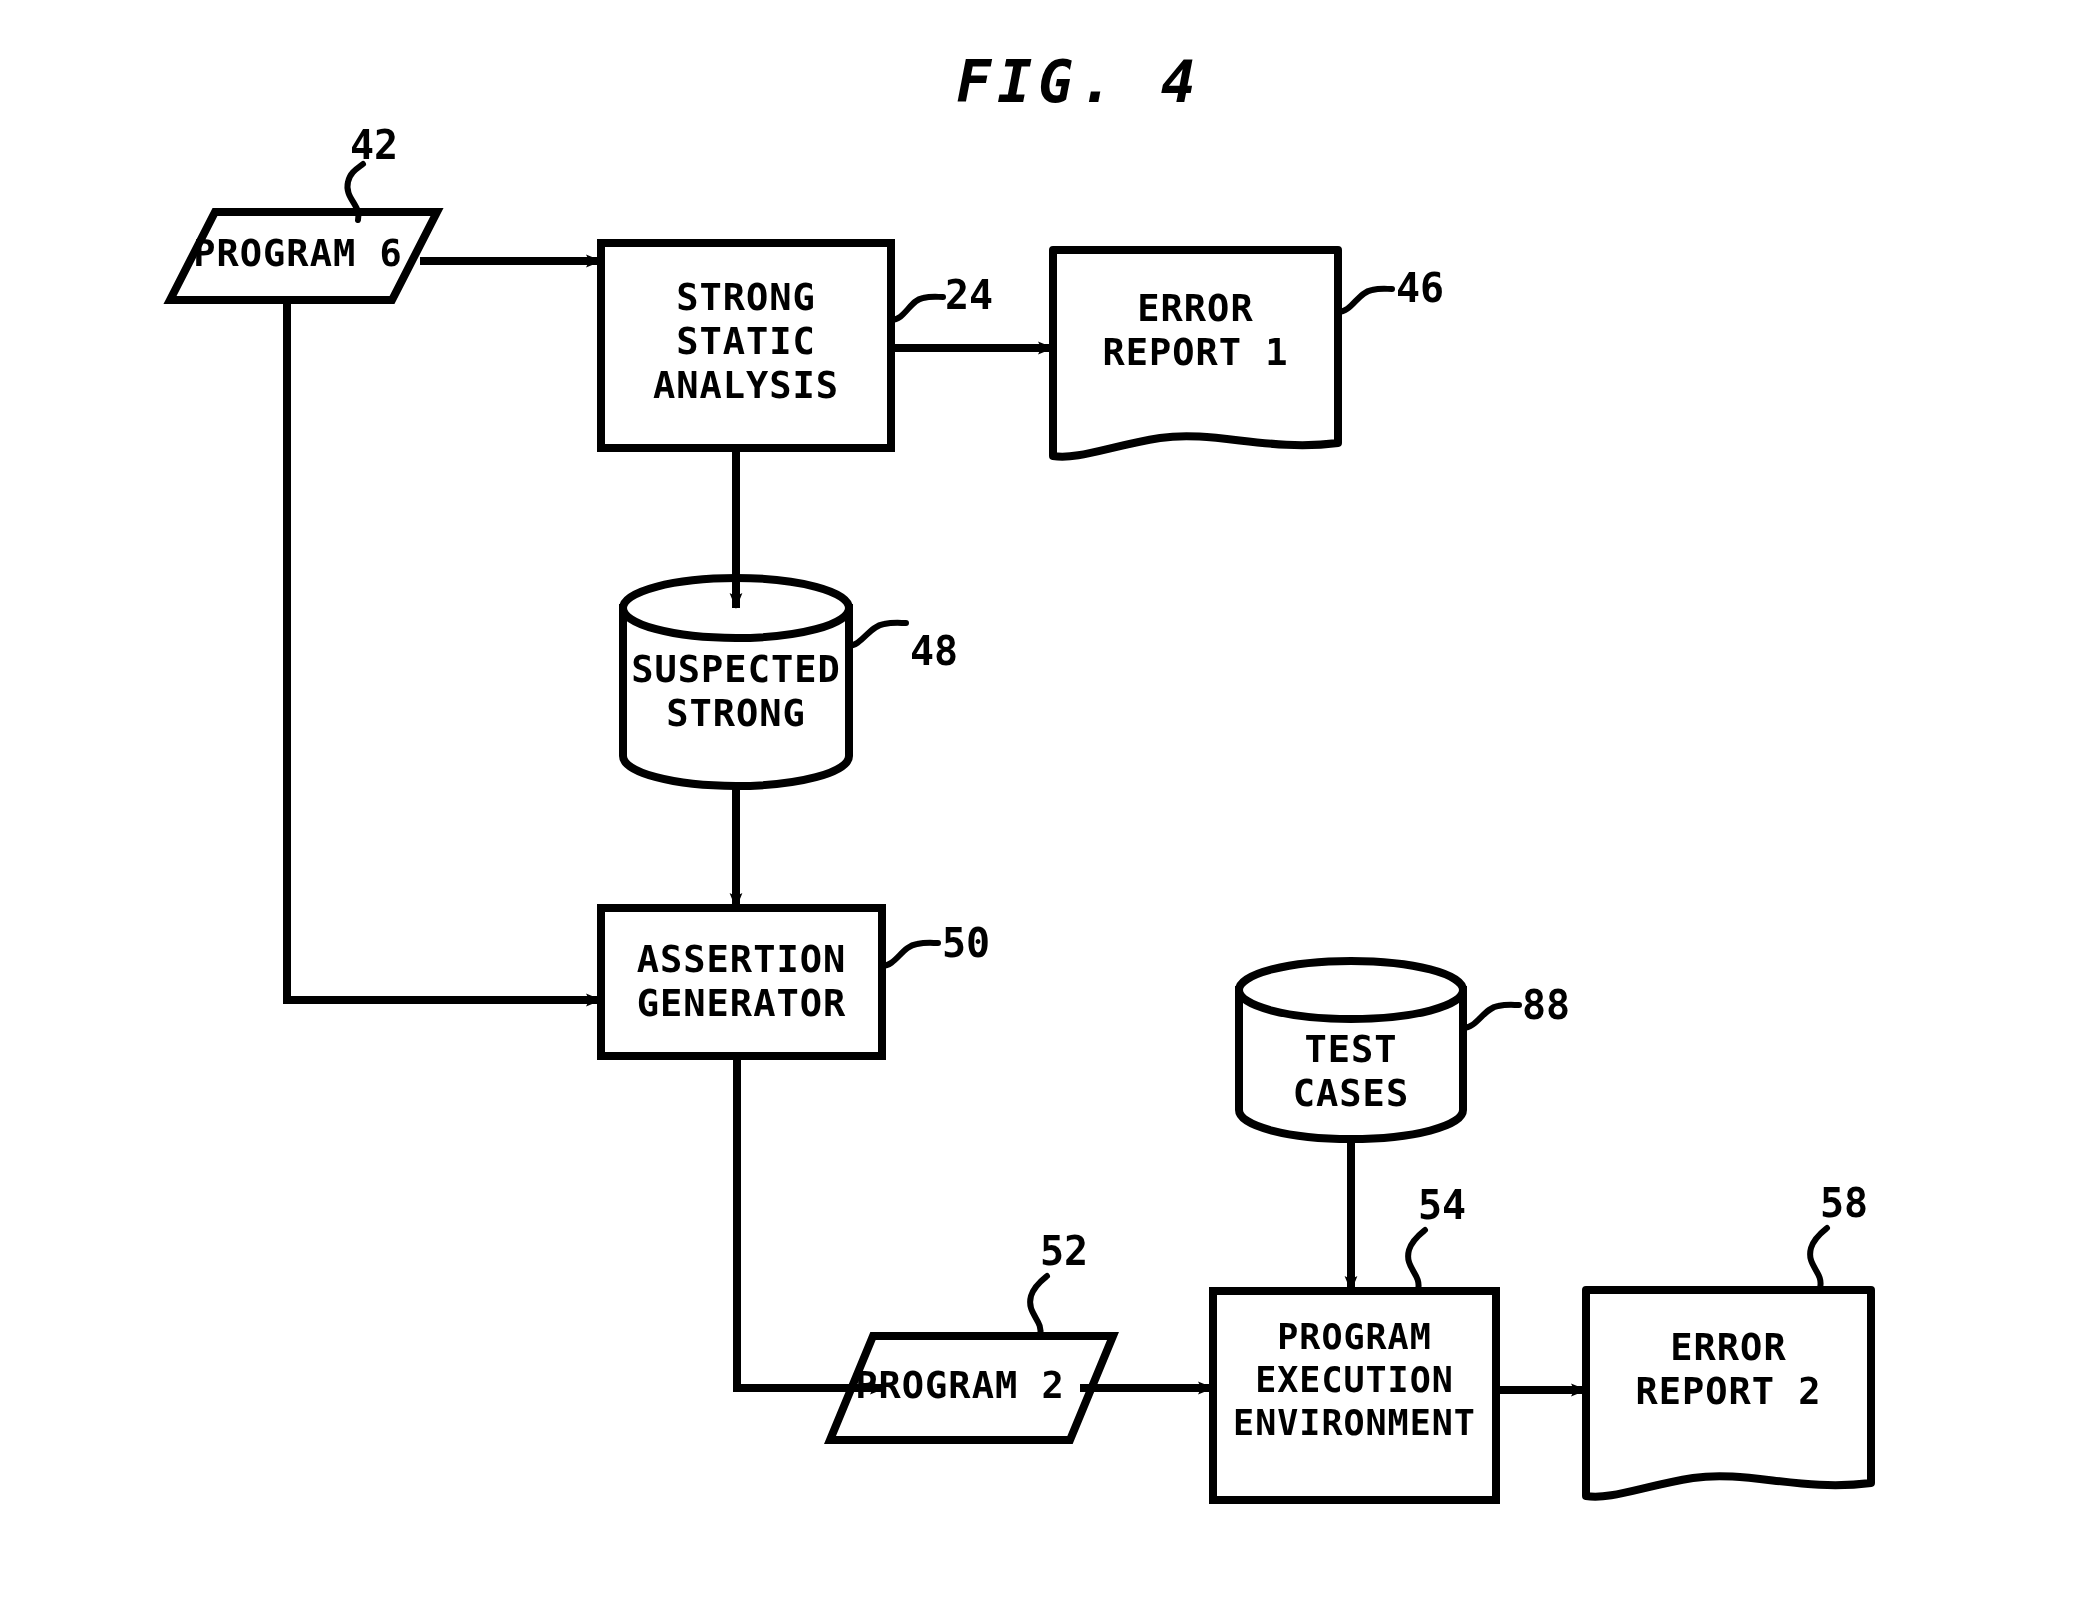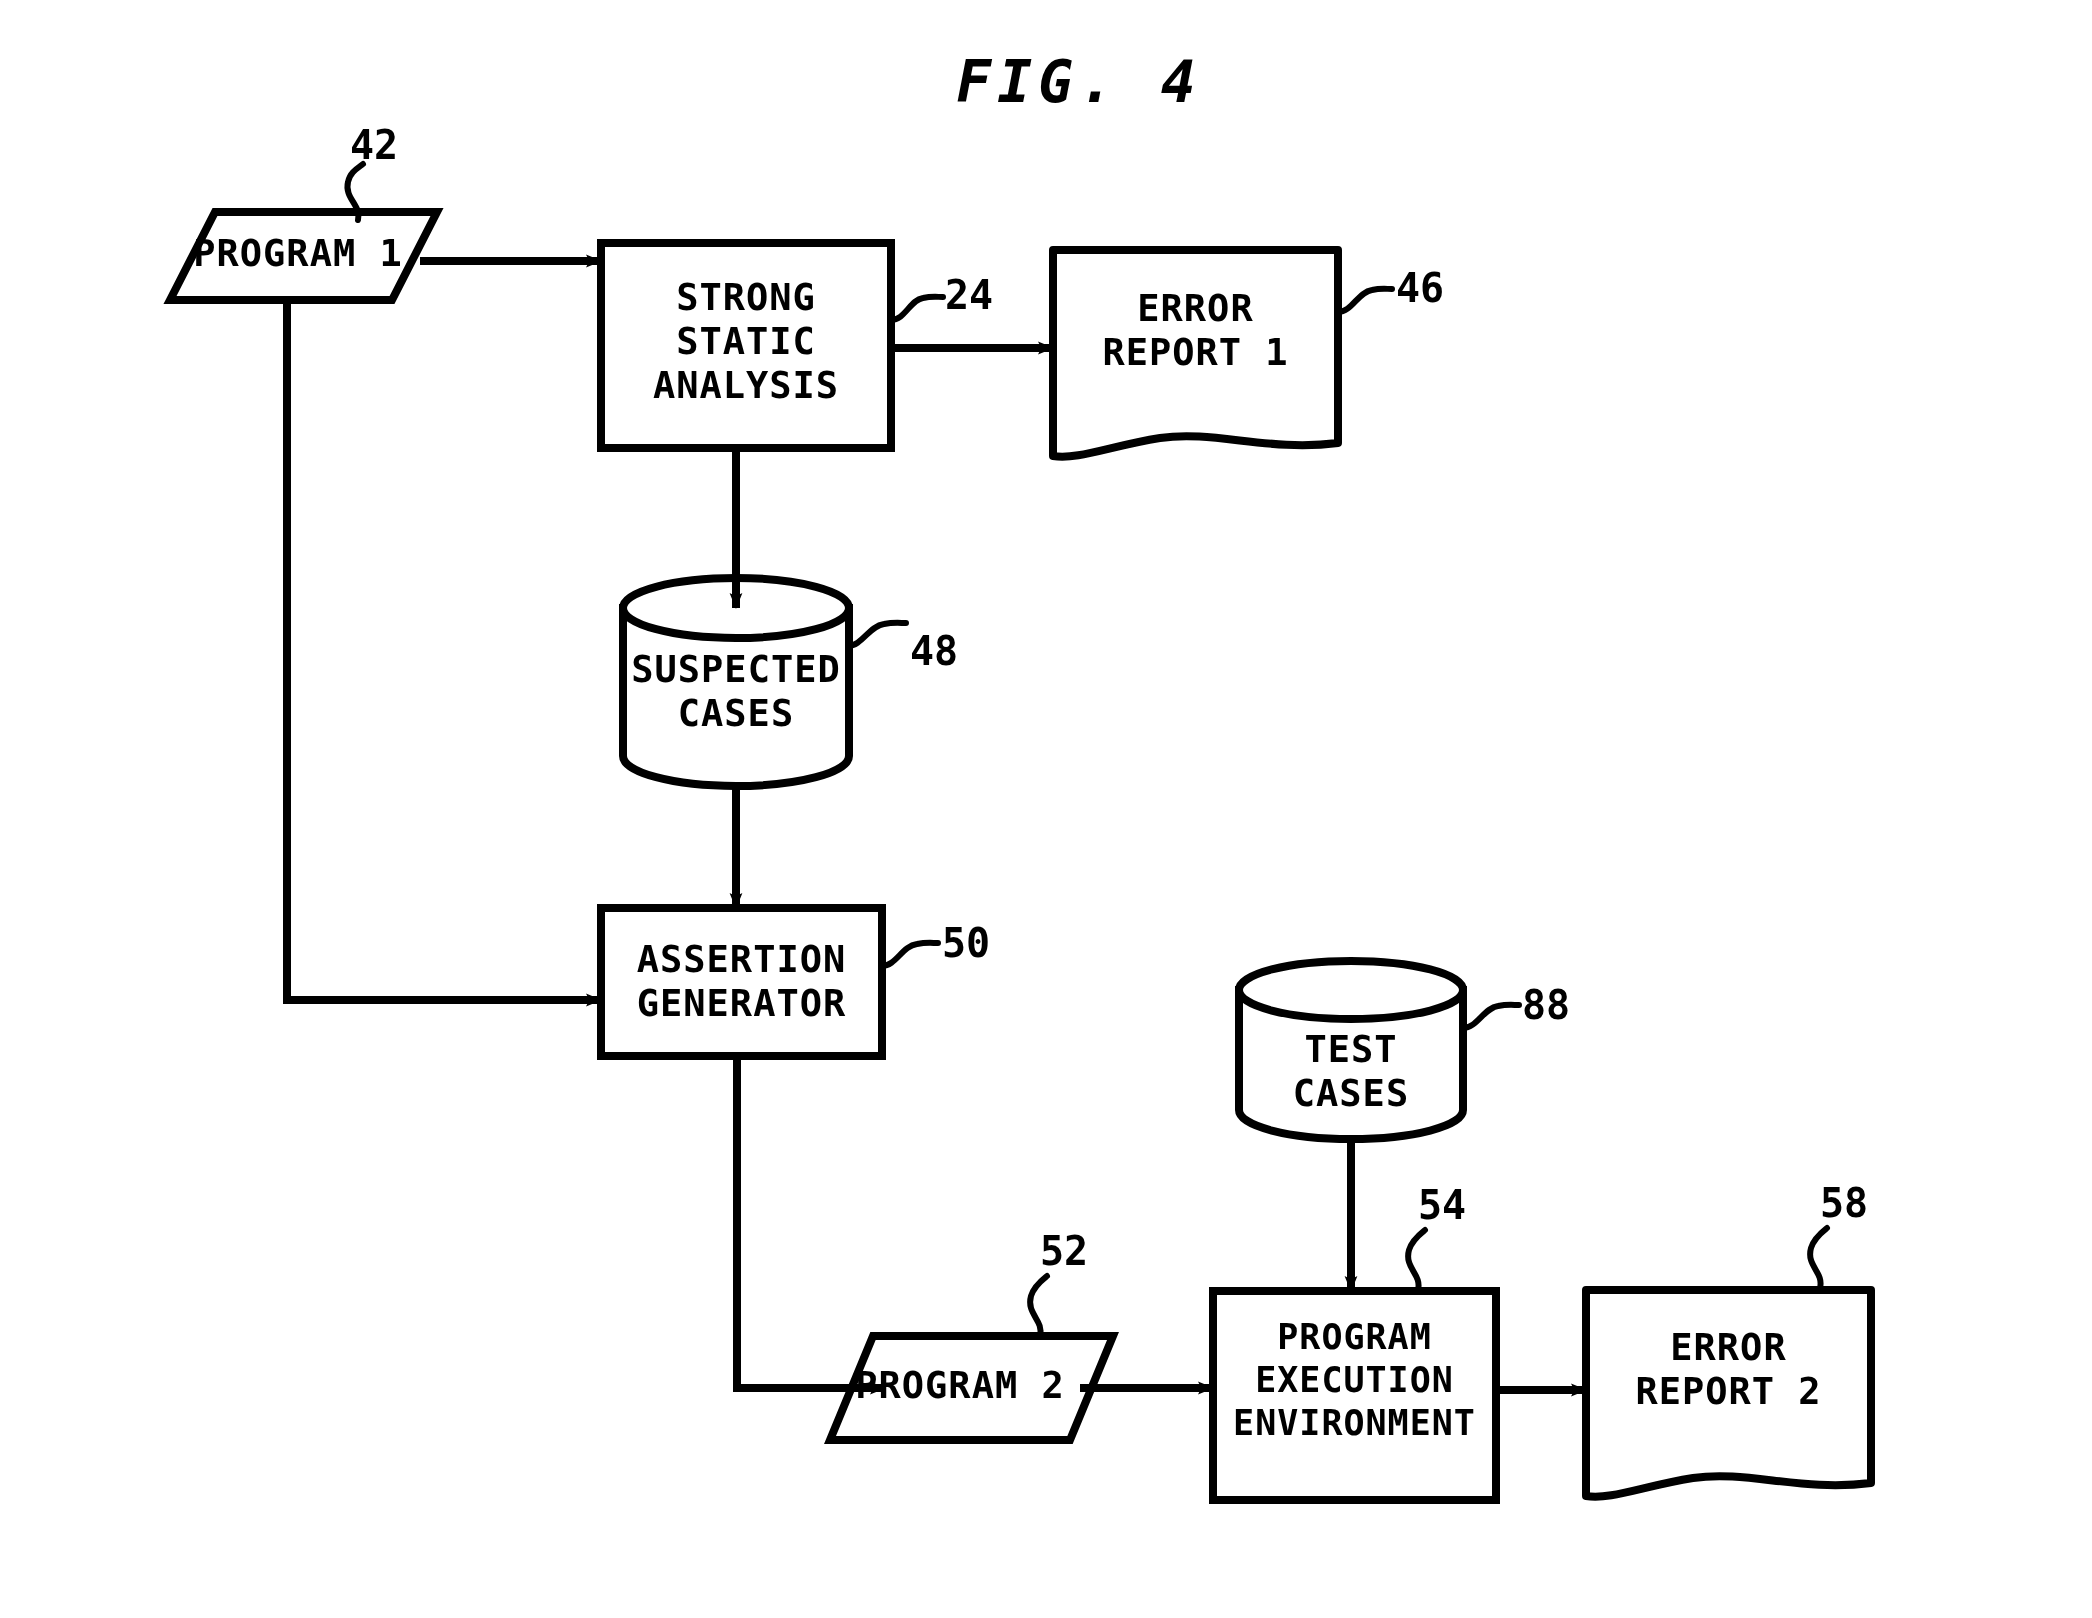--- a/index.html
+++ b/index.html
@@ -142,31 +142,31 @@
 
     <path d="M1463,1028 C1477,1028 1484,1008 1498,1006 C1508,1004 1513,1005 1519,1005" fill="none" stroke="#000" stroke-width="6" stroke-linecap="round"></path>
 
     <path d="M1040,1336 C1044,1320 1026,1314 1031,1296 C1034,1286 1042,1280 1047,1276" fill="none" stroke="#000" stroke-width="6" stroke-linecap="round"></path>
 
     <path d="M1418,1290 C1422,1274 1404,1268 1409,1250 C1412,1240 1420,1234 1425,1230" fill="none" stroke="#000" stroke-width="6" stroke-linecap="round"></path>
 
     <path d="M1820,1288 C1824,1272 1806,1266 1811,1248 C1814,1238 1822,1232 1827,1228" fill="none" stroke="#000" stroke-width="6" stroke-linecap="round"></path>
   </svg>
 
-  <div class="node-label" style="left:188px; top:232px; width:220px;">PROGRAM 1</div>
+  <div class="node-label" style="left:188px; top:232px; width:220px;">PROGRAM 6</div>
 
   <div class="node-label" style="left:601px; top:276px; width:290px;">STRONG
 STATIC
 ANALYSIS</div>
 
   <div class="node-label" style="left:1053px; top:287px; width:285px;">ERROR
 REPORT 1</div>
 
   <div class="node-label" style="left:604px; top:648px; width:264px;">SUSPECTED
-CASES</div>
+STRONG</div>
 
   <div class="node-label" style="left:601px; top:938px; width:281px;">ASSERTION
 GENERATOR</div>
 
   <div class="node-label" style="left:1239px; top:1028px; width:224px;">TEST
 CASES</div>
 
   <div class="node-label" style="left:850px; top:1364px; width:220px;">PROGRAM 2</div>
 
   <div class="node-label" style="left:1206px; top:1316px; width:297px; font-size:35px; line-height:43px;">PROGRAM

